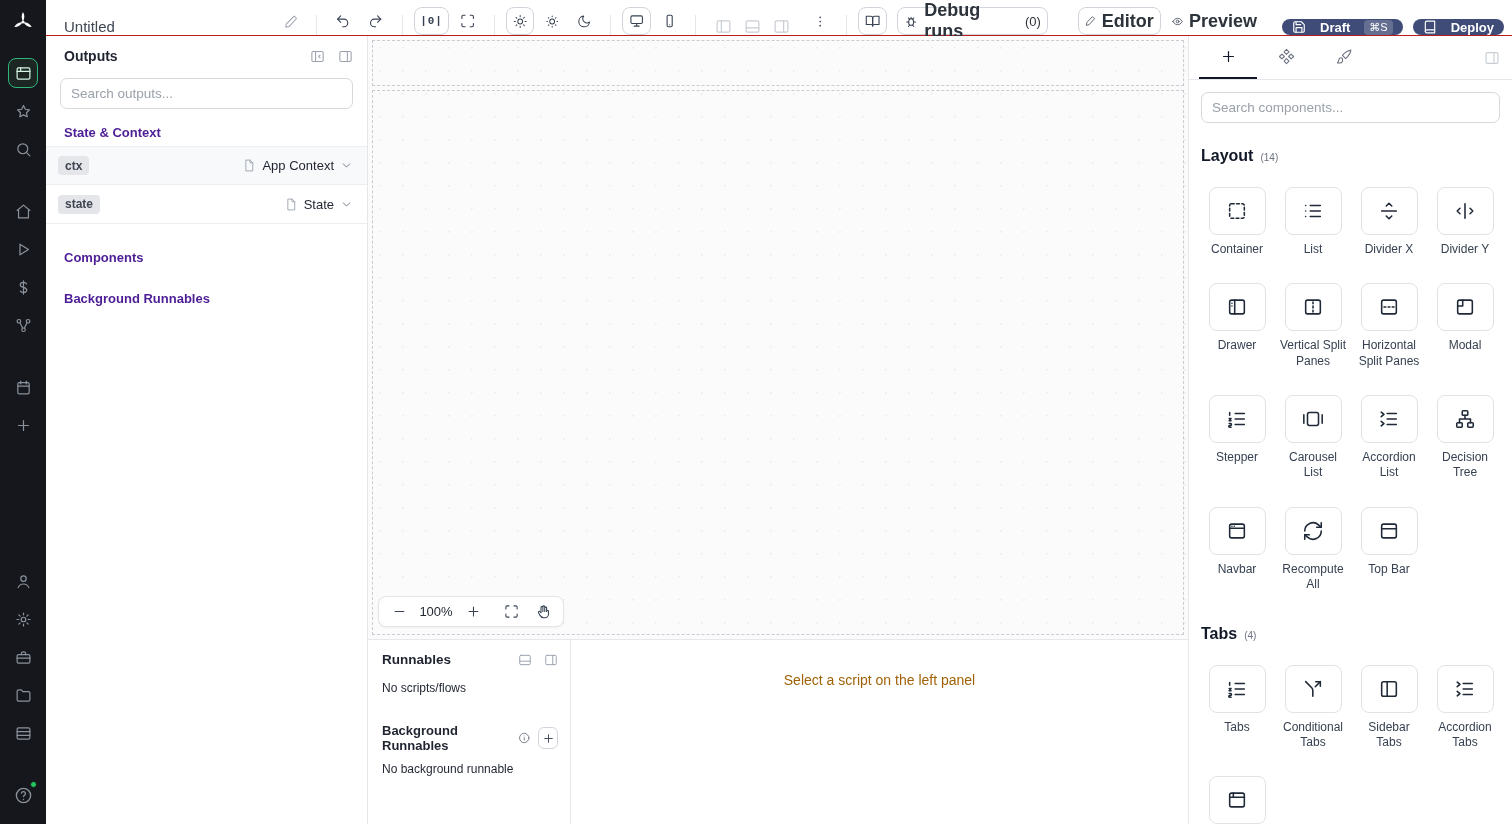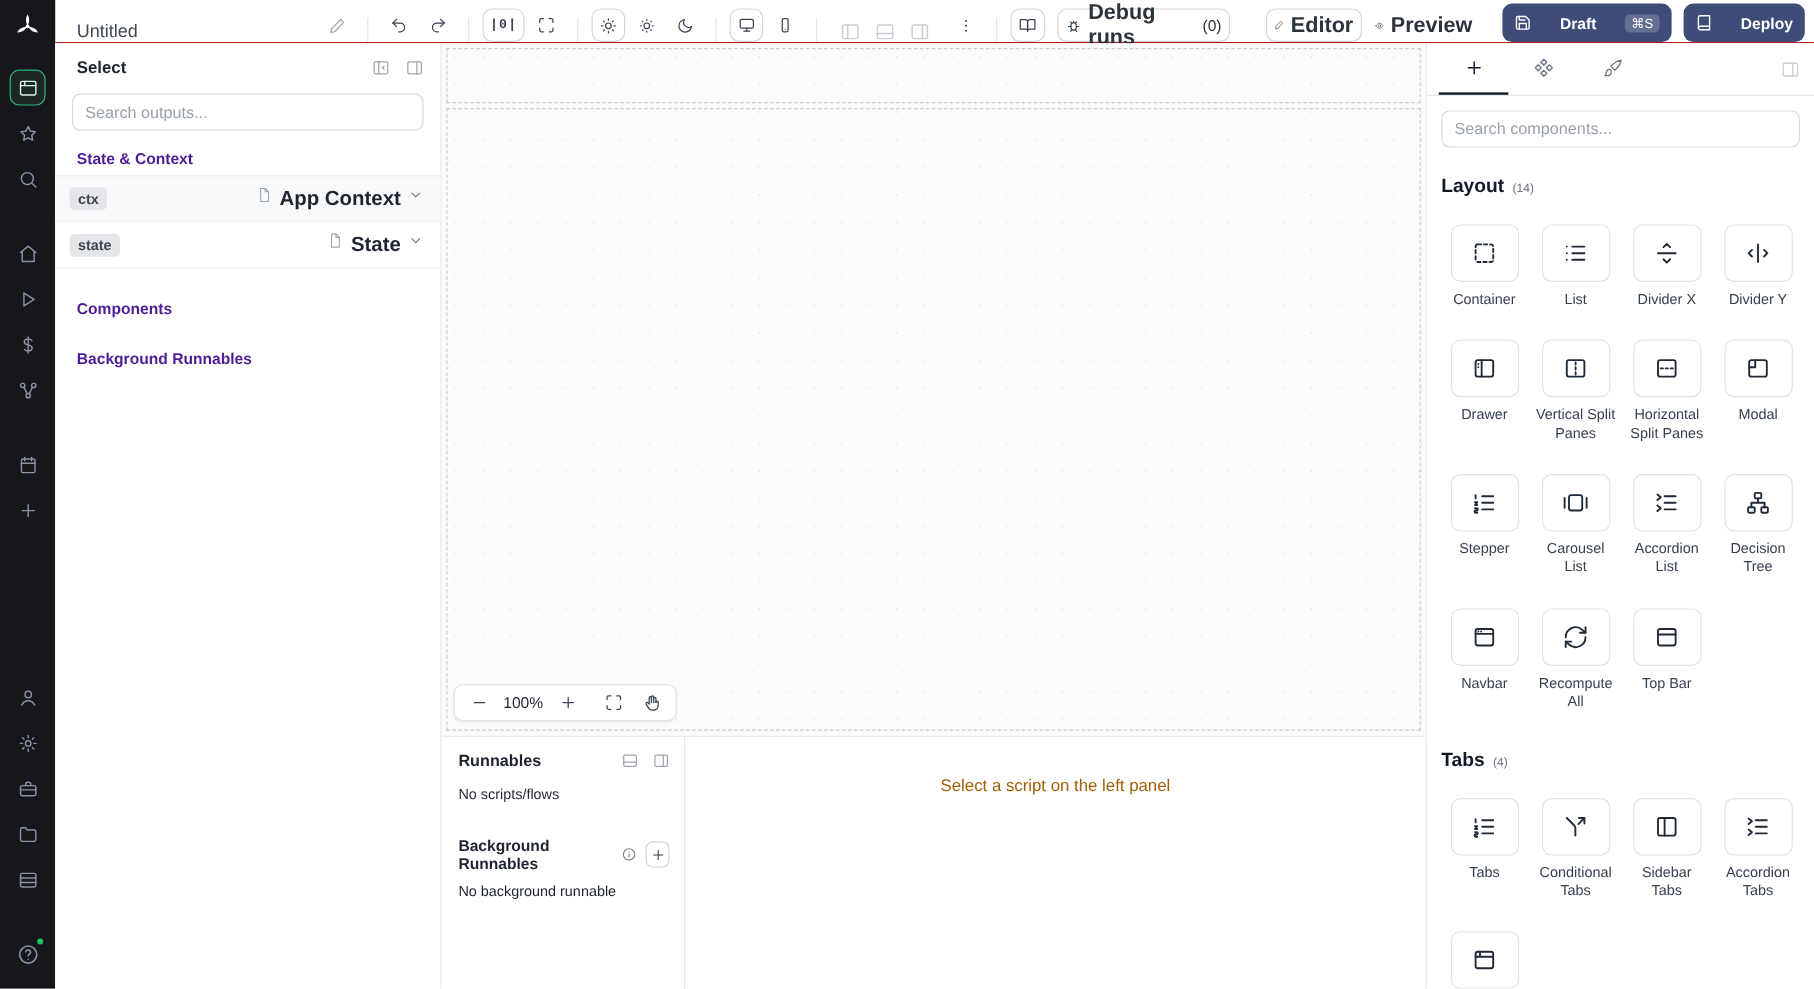--- a/index.html
+++ b/index.html
@@ -23,57 +23,57 @@
 
   
   .topbar { height:36px; border-bottom:1px solid #b91c1c; display:flex; align-items:flex-end; padding:0 8px 0 18px; flex-shrink:0; gap:4px; }
   .tb-title { width:218px; font-size:15px; color:#3f4752; }
   .vsep { width:1px; height:20px; background:#e5e7eb; margin:0 7px; flex-shrink:0; }
   .tb-btn { height:28px; min-width:28px; border-radius:8px; display:flex; align-items:center; justify-content:center; gap:6px; padding:0 6px; color:#374151; cursor:pointer; background:#fff; border:1px solid transparent; font-size:13px; }
   .tb-btn.boxed { border-color:#d1d5db; }
   .tb-label { font-weight:600; font-size:18px; color:#2d333b; }
   .tb-count { font-size:13px; color:#2d333b; }
   .widthmark { font-family:"Liberation Mono",monospace; font-size:11px; letter-spacing:1px; font-weight:700; }
-  .dark-btn { height:16px; border-radius:8px; background:#3f4c77; color:#fff; display:flex; align-items:center; gap:24px; padding:16px 10px; font-size:13px; font-weight:600; cursor:pointer; border:none; }
+  .dark-btn { height:16px; border-radius:8px; background:#3f4c77; color:#fff; display:flex; align-items:center; gap:14px; padding:0 10px; font-size:13px; font-weight:600; cursor:pointer; border:none; }
   .kbd { background:rgba(255,255,255,.2); border-radius:4px; font-size:11px; padding:1px 5px; font-weight:400; }
   .muted-icons { display:flex; gap:12px; align-items:center; margin:0 8px; }
 
   
   .content { flex:1; display:flex; min-height:0; }
 
   
   .outputs { width:322px; border-right:1px solid #e5e7eb; flex-shrink:0; background:#fff; }
   .outputs-head { display:flex; align-items:center; padding:12px 14px 8px 18px; }
   .panel-title { font-size:14px; font-weight:700; color:#1f2430; }
   .head-icons { margin-left:auto; display:flex; gap:13px; color:#9ca3af; }
   .search-wrap { padding:6px 14px 8px; }
   .search-wrap input { width:100%; height:31px; border:1px solid #d5d9de; border-radius:7px; padding:0 10px; font-size:13.5px; font-family:inherit; color:#111827; outline:none; background:#fff; }
   .search-wrap input::placeholder { color:#9aa1a9; }
   .sec-label { font-size:13px; font-weight:700; color:#4c1d95; padding:8px 14px 6px 18px; }
   .out-row { height:39px; display:flex; align-items:center; justify-content:space-between; padding:0 14px 0 12px; border-bottom:1px solid #eceef1; cursor:pointer; }
   .out-row.first { background:#f8f9fa; border-top:1px solid #eceef1; }
   .badge { background:#e4e6ea; color:#3f4651; border-radius:4px; font-size:12px; font-weight:600; padding:2.5px 7px; }
-  .row-right { display:flex; gap:6px; color:#1f2430; font-size:17px; font-weight:700; }
+  .row-right { display:flex; align-items:center; gap:6px; color:#1f2430; font-size:13px; font-weight:400; }
   .row-right .doc { color:#9ca3af; }
   .row-right .chev { color:#6b7280; }
   .sec-label.gap-lg { margin-top:18px; }
   .sec-label.gap-md { margin-top:12px; }
 
   
   .center { flex:1; display:flex; flex-direction:column; min-width:0; }
   .canvas { flex:1; position:relative; background:#fbfbfc;
     background-image: radial-gradient(circle, rgba(0,0,0,0.05) 1px, transparent 1px);
     background-size: 23px 23px; min-height:0; }
   .drop-band { position:absolute; top:4px; left:4px; right:4px; height:46px; border:1px dashed #c9cdd3; }
   .drop-main { position:absolute; top:54px; left:4px; right:4px; bottom:4px; border:1px dashed #c9cdd3; }
   .zoombar { position:absolute; left:10px; bottom:12px; height:31px; background:#fff; border:1px solid #e2e5e9; border-radius:8px; box-shadow:0 1px 2px rgba(0,0,0,.05); display:flex; align-items:center; gap:4px; padding:0 6px; z-index:2; }
   .zoom-btn { width:28px; height:25px; display:flex; align-items:center; justify-content:center; color:#374151; border-radius:6px; cursor:pointer; }
   .zoom-val { font-size:13px; color:#1f2430; min-width:38px; text-align:center; }
 
-  .bottom { height:211px; border-top:1px solid #e5e7eb; display:flex; flex-shrink:0; background:#fff;justify-content:center; }
+  .bottom { height:185px; border-top:1px solid #e5e7eb; display:flex; flex-shrink:0; background:#fff;justify-content:center; }
   .runnables { width:203px; border-right:1px solid #e5e7eb; padding:12px 12px 0 14px; flex-shrink:0; }
   .run-head { display:flex; align-items:center; }
   .run-head .panel-title { font-size:13.5px; }
   .run-icons { margin-left:auto; display:flex; gap:12px; color:#9ca3af; }
   .empty-txt { font-size:12px; color:#1f2430; margin-top:14px; }
   .bg-head { display:flex; align-items:center; gap:6px; margin-top:28px; }
   .bg-head .t { font-size:13px; font-weight:700; color:#1f2430; }
   .bg-head .info { color:#6b7280; }
   .plus-box { width:22px; height:22px; border:1px solid #d1d5db; border-radius:6px; display:flex; align-items:center; justify-content:center; color:#374151; margin-left:2px; cursor:pointer; }
   .script-empty { flex:1; display:flex; justify-content:center; padding-top:32px; font-size:14px; color:#a16207; }
@@ -336,21 +336,21 @@
             <path d="M6.5 2H20v20H6.5A2.5 2.5 0 0 1 4 19.5v-15A2.5 2.5 0 0 1 6.5 2z"></path>
           </svg>
         <span>Deploy</span>
       </button>
     </header>
 
     <div class="content">
 
       <section class="outputs">
         <div class="outputs-head">
-          <span class="panel-title">Select</span>
+          <span class="panel-title">Outputs</span>
           <span class="head-icons">
             <span>
               <svg class="ic" width="15" height="15" viewBox="0 0 24 24">
                   <rect x="3" y="4" width="18" height="16" rx="2"></rect>
                   <path d="M9 4v16M16 10l-2 2 2 2"></path>
                 </svg>
             </span>
             <span>
               <svg class="ic" width="15" height="15" viewBox="0 0 24 24">
                   <rect x="3" y="4" width="18" height="16" rx="2"></rect>

